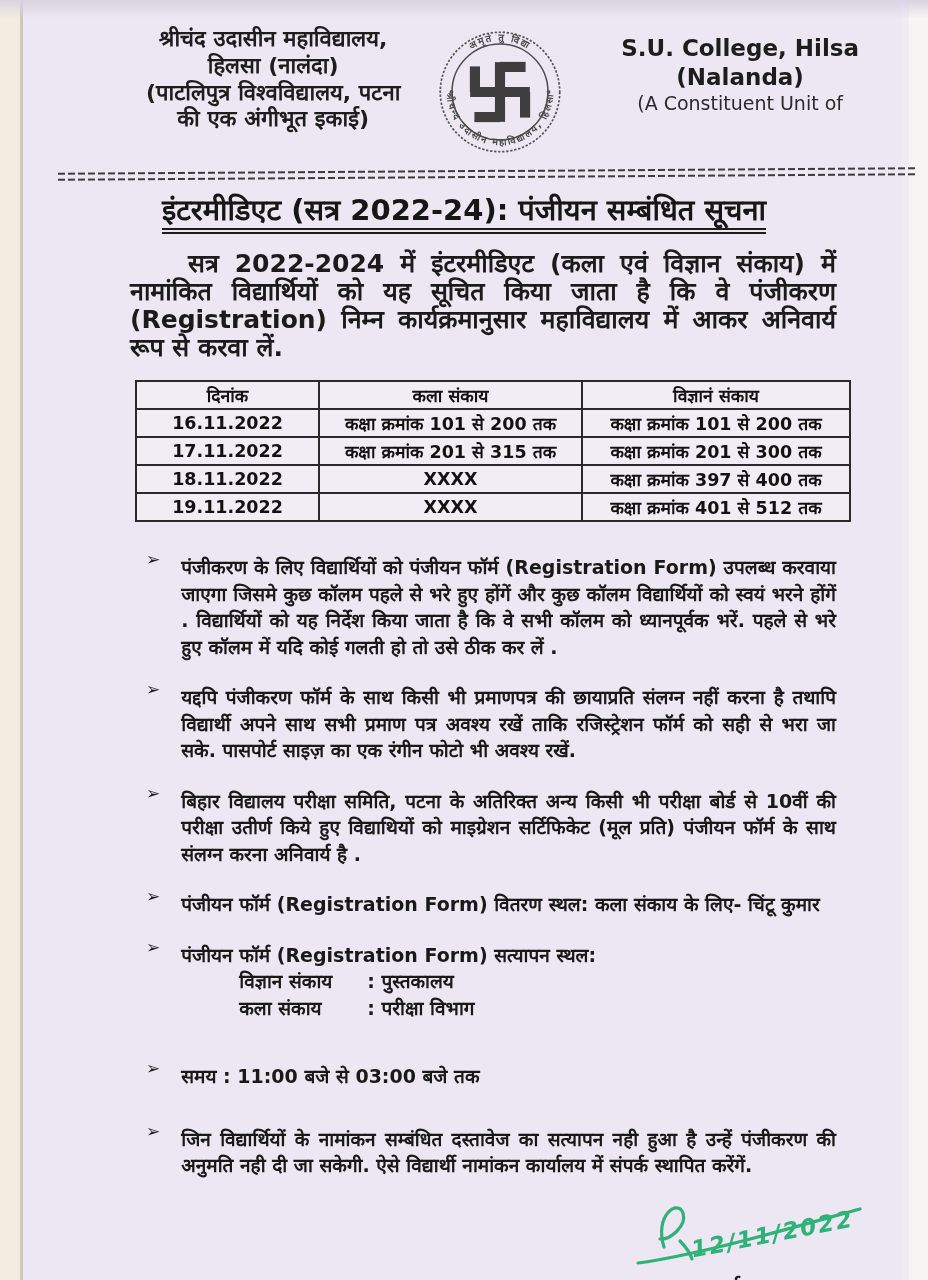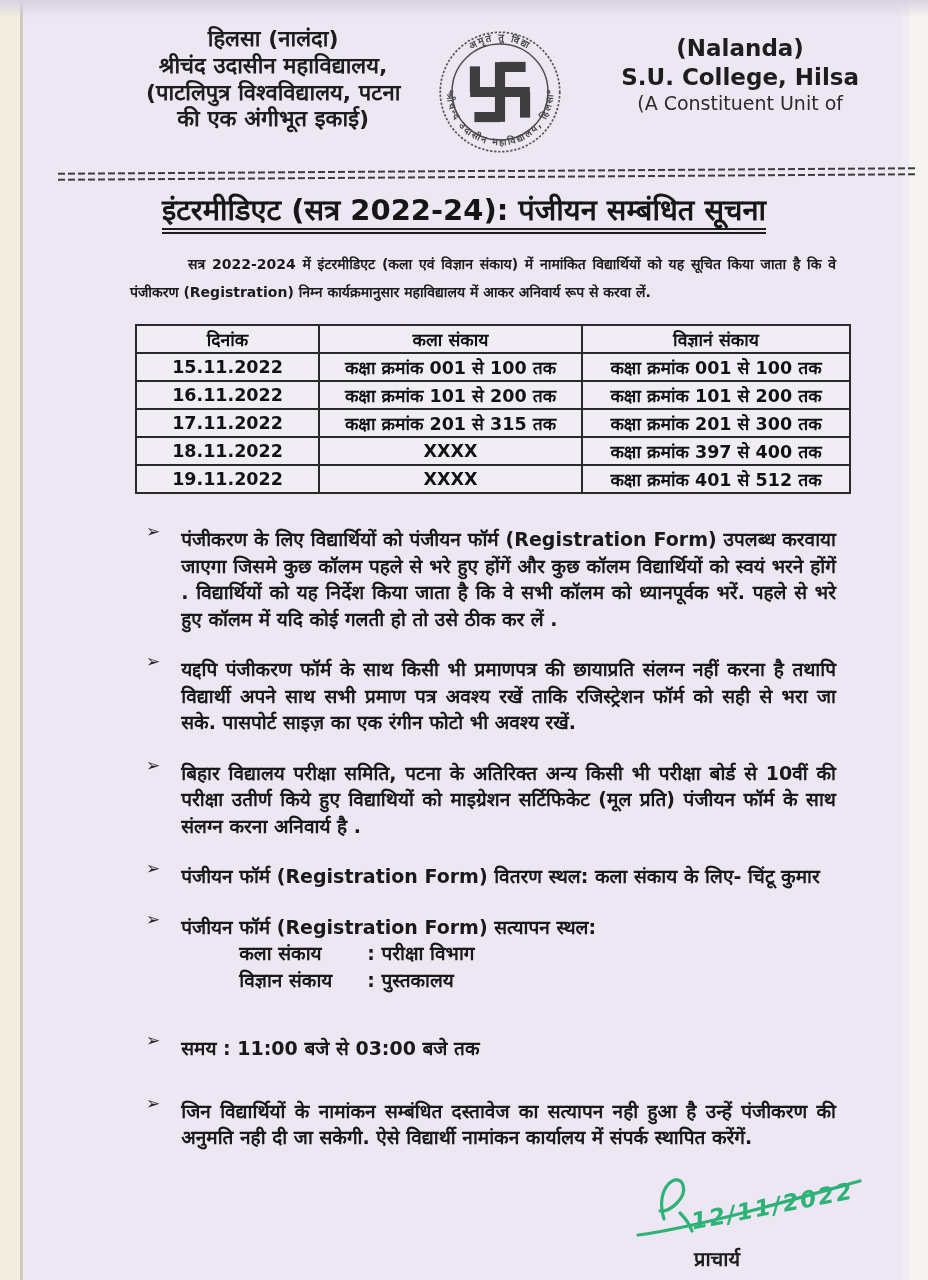--- a/index.html
+++ b/index.html
@@ -35,21 +35,21 @@
     background-repeat:no-repeat;
   }
 
   
   .title{margin:10px 0 0 0;text-align:center;font-size:29px;font-weight:700;color:#161616;}
   .title .u-outer{display:inline-block;border-bottom:2px solid #1c1c1c;padding-bottom:2px;}
   .title .u-inner{display:inline-block;border-bottom:2px solid #1c1c1c;}
 
   
   .intro{
-    margin:16px 92px 0 130px;font-size:14px;font-weight:600;line-height:28px;
+    margin:16px 92px 0 130px;font-size:25px;font-weight:600;line-height:28px;
     text-align:justify;text-indent:58px;color:#1b1b1b;
   }
 
   
   table.sched{border-collapse:collapse;margin:18px 0 12px 135px;background:rgba(255,255,255,0.25);}
   table.sched th,table.sched td{
     border:2px solid #2a2a2a;padding:1px 8px;font-size:17.5px;font-weight:700;
     text-align:center;color:#121212;height:24px;
   }
   table.sched .c-date{width:165px;}
@@ -80,22 +80,22 @@
   .seal-ring-text{font-size:9px;letter-spacing:1.6px;fill:#4a4a4a;font-weight:600;}
 </style>
 </head>
 <body>
 
 <div class="scan">
   <div class="paper">
 
     <header class="hdr">
       <div class="hdr-left">
+        <div class="big">श्रीचंद उदासीन महाविद्यालय,</div>
         <div class="big">हिलसा (नालंदा)</div>
-        <div class="big">श्रीचंद उदासीन महाविद्यालय,</div>
         <div class="small">(पाटलिपुत्र विश्वविद्यालय, पटना</div>
         <div class="small">की एक अंगीभूत इकाई)</div>
       </div>
 
       <div class="hdr-seal">
         <svg viewBox="0 0 120 120" width="128" height="128">
           <circle cx="60" cy="60" r="56" fill="none" stroke="#555" stroke-width="1.6" stroke-dasharray="2.2 1.6"></circle>
           <circle cx="60" cy="60" r="45" fill="none" stroke="#4d4d4d" stroke-width="1.4"></circle>
           <defs>
             <path id="arcTop" d="M 12,60 A 48,48 0 0 1 108,60" fill="none"></path>
@@ -114,22 +114,22 @@
             <path d="M32,60 H88"></path>
             <path d="M60,36.5 H84"></path>
             <path d="M83.5,60 V84"></path>
             <path d="M60,83.5 H36"></path>
             <path d="M36.5,60 V36"></path>
           </g>
         </svg>
       </div>
 
       <div class="hdr-right">
+        <div class="big">S.U. College, Hilsa</div>
         <div class="big">(Nalanda)</div>
-        <div class="big">S.U. College, Hilsa</div>
         <div class="small">(A Constituent Unit of</div>
       </div>
     </header>
 
     <div class="dashline"></div>
 
     <h1 class="title">
       <span class="u-outer"><span class="u-inner">इंटरमीडिएट (सत्र 2022-24): पंजीयन सम्बंधित सूचना</span></span>
     </h1>
 
@@ -138,25 +138,20 @@
     <table class="sched">
       <thead>
         <tr>
           <th class="c-date">दिनांक</th>
           <th class="c-arts">कला संकाय</th>
           <th class="c-sci">विज्ञानं संकाय</th>
         </tr>
       </thead>
       <tbody>
         <tr>
-          <td>15.11.2022</td>
-          <td>कक्षा क्रमांक 001 से 100 तक</td>
-          <td>कक्षा क्रमांक 001 से 100 तक</td>
-        </tr>
-        <tr>
           <td>16.11.2022</td>
           <td>कक्षा क्रमांक 101 से 200 तक</td>
           <td>कक्षा क्रमांक 101 से 200 तक</td>
         </tr>
         <tr>
           <td>17.11.2022</td>
           <td>कक्षा क्रमांक 201 से 315 तक</td>
           <td>कक्षा क्रमांक 201 से 300 तक</td>
         </tr>
         <tr>
@@ -194,24 +189,24 @@
         <div class="bt">
           <p>पंजीयन फॉर्म (Registration Form) वितरण स्थल: कला संकाय के लिए- चिंटू कुमार</p>
         </div>
       </div>
 
       <div class="bullet">
         <span class="bm">➢</span>
         <div class="bt">
           <p>पंजीयन फॉर्म (Registration Form) सत्यापन स्थल:</p>
           <p class="sub">
-            <span class="lbl">कला संकाय</span><span>: परीक्षा विभाग</span>
+            <span class="lbl">विज्ञान संकाय</span><span>: पुस्तकालय</span>
           </p>
           <p class="sub">
-            <span class="lbl">विज्ञान संकाय</span><span>: पुस्तकालय</span>
+            <span class="lbl">कला संकाय</span><span>: परीक्षा विभाग</span>
           </p>
         </div>
       </div>
 
       <div class="bullet gap-lg">
         <span class="bm">➢</span>
         <p class="bt">समय : 11:00 बजे से 03:00 बजे तक</p>
       </div>
 
       <div class="bullet gap-md">

